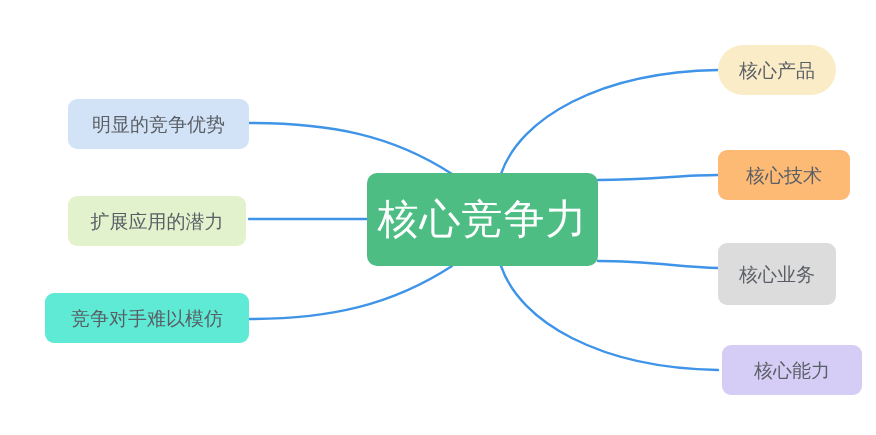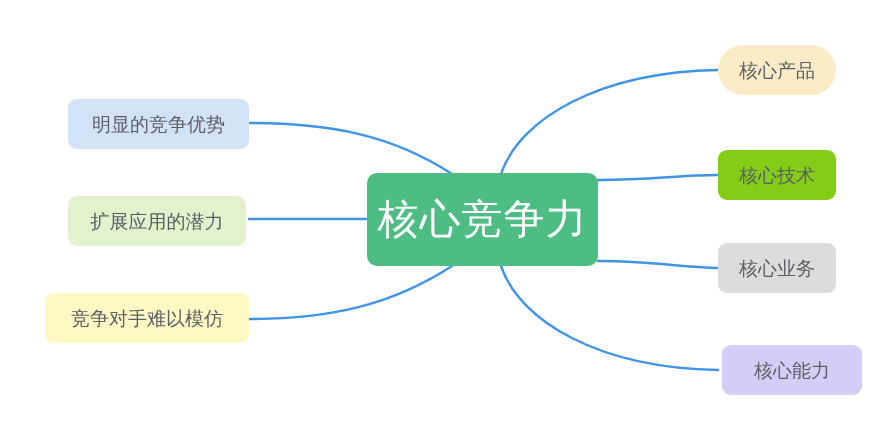--- a/index.html
+++ b/index.html
@@ -63,35 +63,35 @@
     left: 68px;  top: 99px;  width: 181px; height: 50px;
     background: #d3e3f7;
     text-align: center;
   }
   #node-l2 {
     left: 68px;  top: 196px; width: 178px; height: 50px;
     background: #e1f2cd;
   }
   #node-l3 {
     left: 45px;  top: 293px; width: 204px; height: 50px;
-    background: #fef9c3;
+    background: #5eead4;
   }
 
   
   #node-r1 {
     left: 718px; top: 45px;  width: 118px; height: 50px;
     background: #fbecc8;
     border-radius: 25px;
   }
   #node-r2 {
-    left: 718px; top: 150px; width: 118px; height: 50px;
-    background: #84cc16;
+    left: 718px; top: 150px; width: 132px; height: 50px;
+    background: #fdba74;
   }
   #node-r3 {
-    left: 718px; top: 243px; width: 118px; height: 50px;
+    left: 718px; top: 243px; width: 118px; height: 62px;
     background: #dcdcdc;
   }
   #node-r4 {
     left: 722px; top: 345px; width: 140px; height: 50px;
     background: #d5cdf5;
   }
 </style>
 </head>
 <body>
 

